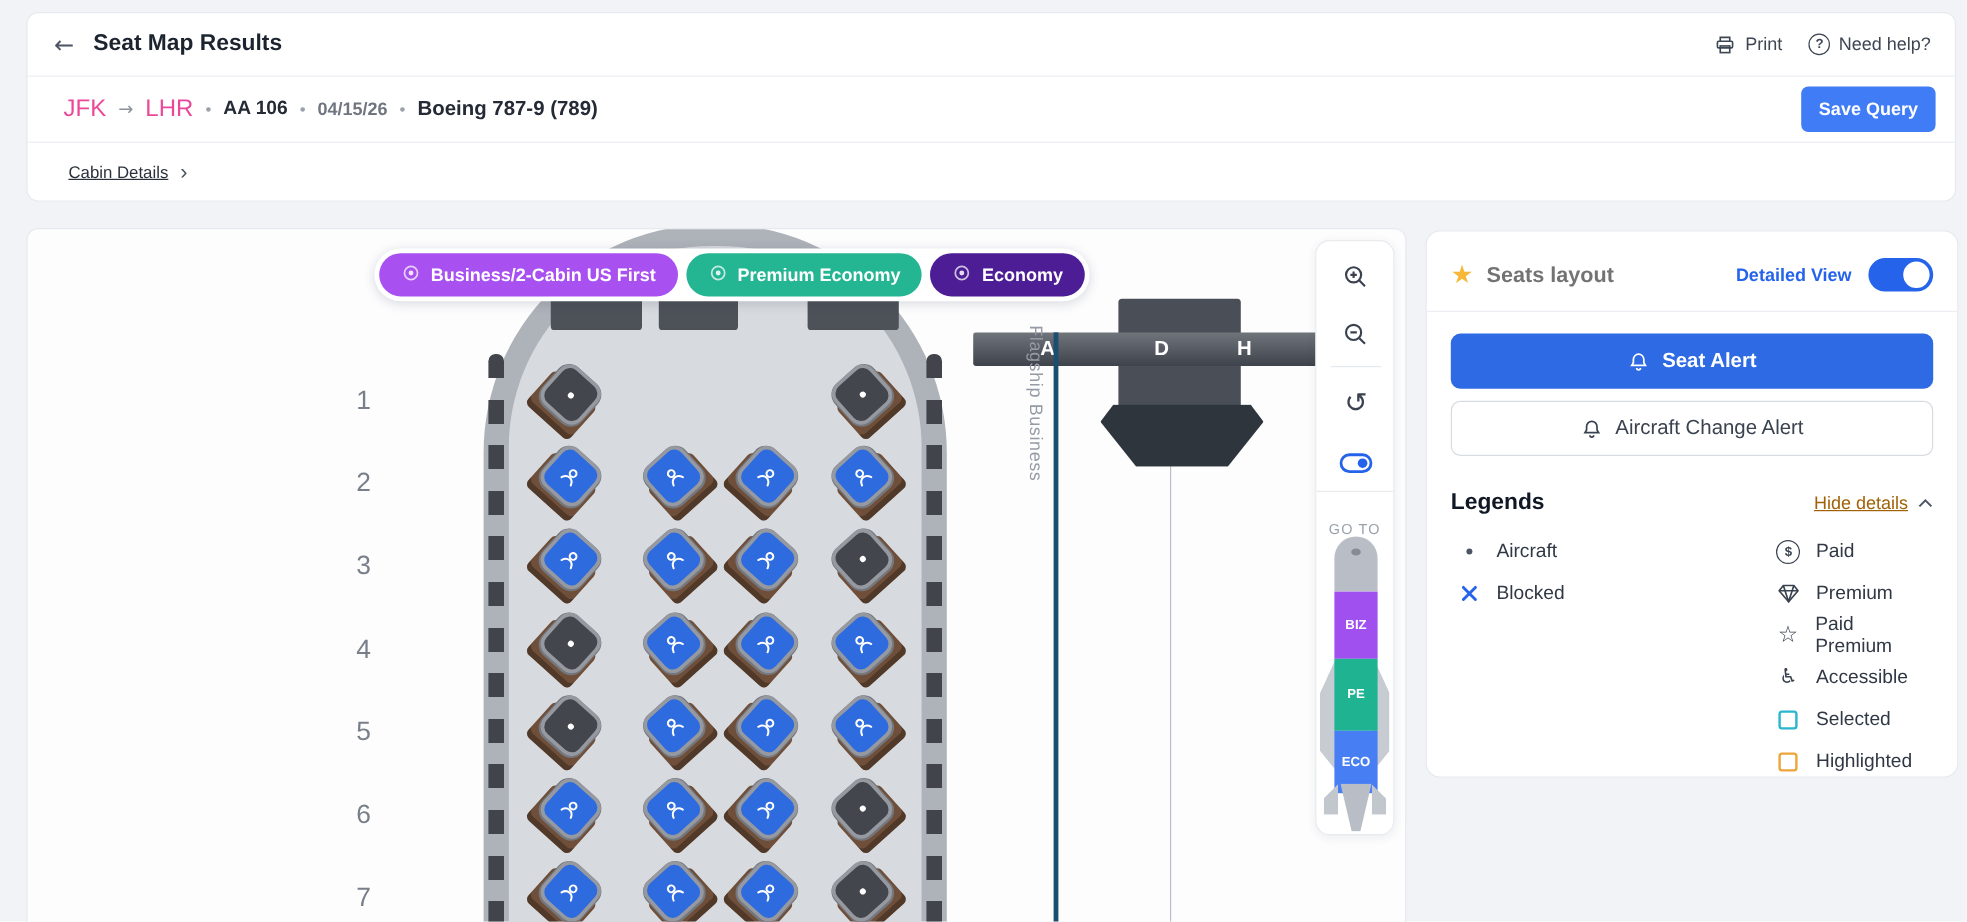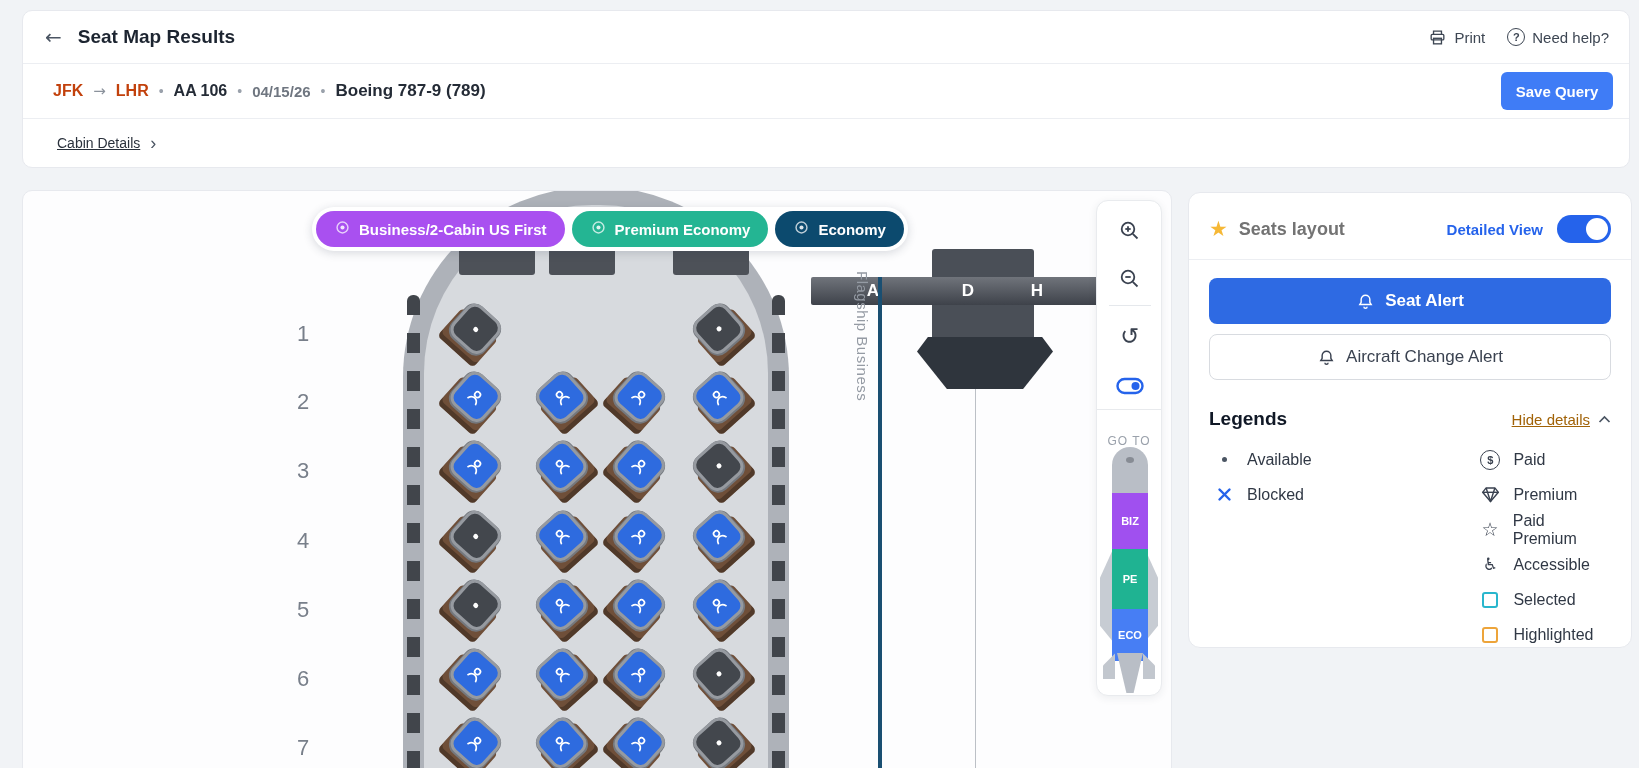--- a/index.html
+++ b/index.html
@@ -12,21 +12,21 @@
   #header-card { left:22px; top:10px; width:1608px; height:158px; }
   .hrow { position:relative; display:flex; align-items:center; }
   #hrow-title { height:53px; border-bottom:1px solid #eceef2; padding:0 22px; }
   .back-arrow { font-family:"DejaVu Sans",sans-serif; font-size:20px; color:#4b5563; cursor:pointer; margin-right:16px; }
   .page-title { font-size:19px; font-weight:bold; color:#1c2430; }
   .hdr-right { position:absolute; right:20px; display:flex; align-items:center; gap:22px; }
   .hdr-tool { display:flex; align-items:center; gap:7px; font-size:15px; color:#3d4653; cursor:pointer; }
   .qmark { display:inline-flex; align-items:center; justify-content:center; width:18px; height:18px;
            border:1.6px solid #3d4653; border-radius:50%; font-size:11px; font-weight:bold; color:#3d4653; }
   #hrow-flight { height:55px; border-bottom:1px solid #eceef2; padding:0 30px; gap:10px; }
-  .code { color:#c2410c; font-weight:bold; font-size:16px; }
+  .code { color:#ec4899; font-weight:normal; font-size:20px; }
   .sep-dot { color:#9aa1ab; font-size:14px; }
   .flight-arrow { color:#8b929c; font-size:15px; font-family:"DejaVu Sans",sans-serif; }
   .flight-num { color:#242b36; font-weight:bold; font-size:16px; }
   .flight-date { color:#6f7680; font-size:15px; font-weight:600; }
   .aircraft { color:#242b36; font-weight:bold; font-size:17px; }
   .hrow-flight-right { position:absolute; right:16px; display:flex; gap:10px; align-items:center; }
   .query-input { width:192px; height:38px; border:1px solid #d5d9de; border-radius:6px; padding:0 12px;
                  font-size:15px; color:#333; font-family:inherit; }
   .query-input::placeholder { color:#a6adb6; }
   .save-btn { width:112px; height:38px; background:#3f7cf6; color:#fff; border:none; border-radius:6px;
@@ -477,21 +477,21 @@
             </svg></span>
           <span>Business/2-Cabin US First</span>
         </div>
         <div class="pill" style="background: rgb(36, 181, 147);">
           <span><svg width="17" height="17" viewBox="0 0 20 20">
               <circle cx="10" cy="10" r="6.4" fill="none" stroke="rgba(255,255,255,.72)" stroke-width="1.7"></circle>
               <circle cx="10" cy="10" r="2.4" fill="rgba(255,255,255,.85)"></circle>
             </svg></span>
           <span>Premium Economy</span>
         </div>
-        <div class="pill" style="background: #0c4a6e;">
+        <div class="pill" style="background: #4c1d95;">
           <span><svg width="17" height="17" viewBox="0 0 20 20">
               <circle cx="10" cy="10" r="6.4" fill="none" stroke="rgba(255,255,255,.72)" stroke-width="1.7"></circle>
               <circle cx="10" cy="10" r="2.4" fill="rgba(255,255,255,.85)"></circle>
             </svg></span>
           <span>Economy</span>
         </div>
       </div>
   </div>
 
   <div id="controls">
@@ -574,21 +574,21 @@
             <polyline points="1.5,7 6.5,2 11.5,7"></polyline>
           </svg>
       </div>
     </div>
     <div class="legend-cols">
       <div class="legend-list" id="legend-left">
           <div class="legend-row">
             <span class="legend-ic">
               <span class="lg-dot"></span>
             </span>
-            <span class="legend-lb">Available</span>
+            <span class="legend-lb">Aircraft</span>
           </div>
           <div class="legend-row">
             <span class="legend-ic">
               <svg width="15" height="15" viewBox="0 0 15 15" stroke="#2563eb" stroke-width="2.4" stroke-linecap="round">
                 <line x1="2.5" y1="2.5" x2="12.5" y2="12.5"></line>
                 <line x1="12.5" y1="2.5" x2="2.5" y2="12.5"></line>
               </svg>
             </span>
             <span class="legend-lb">Blocked</span>
           </div>

